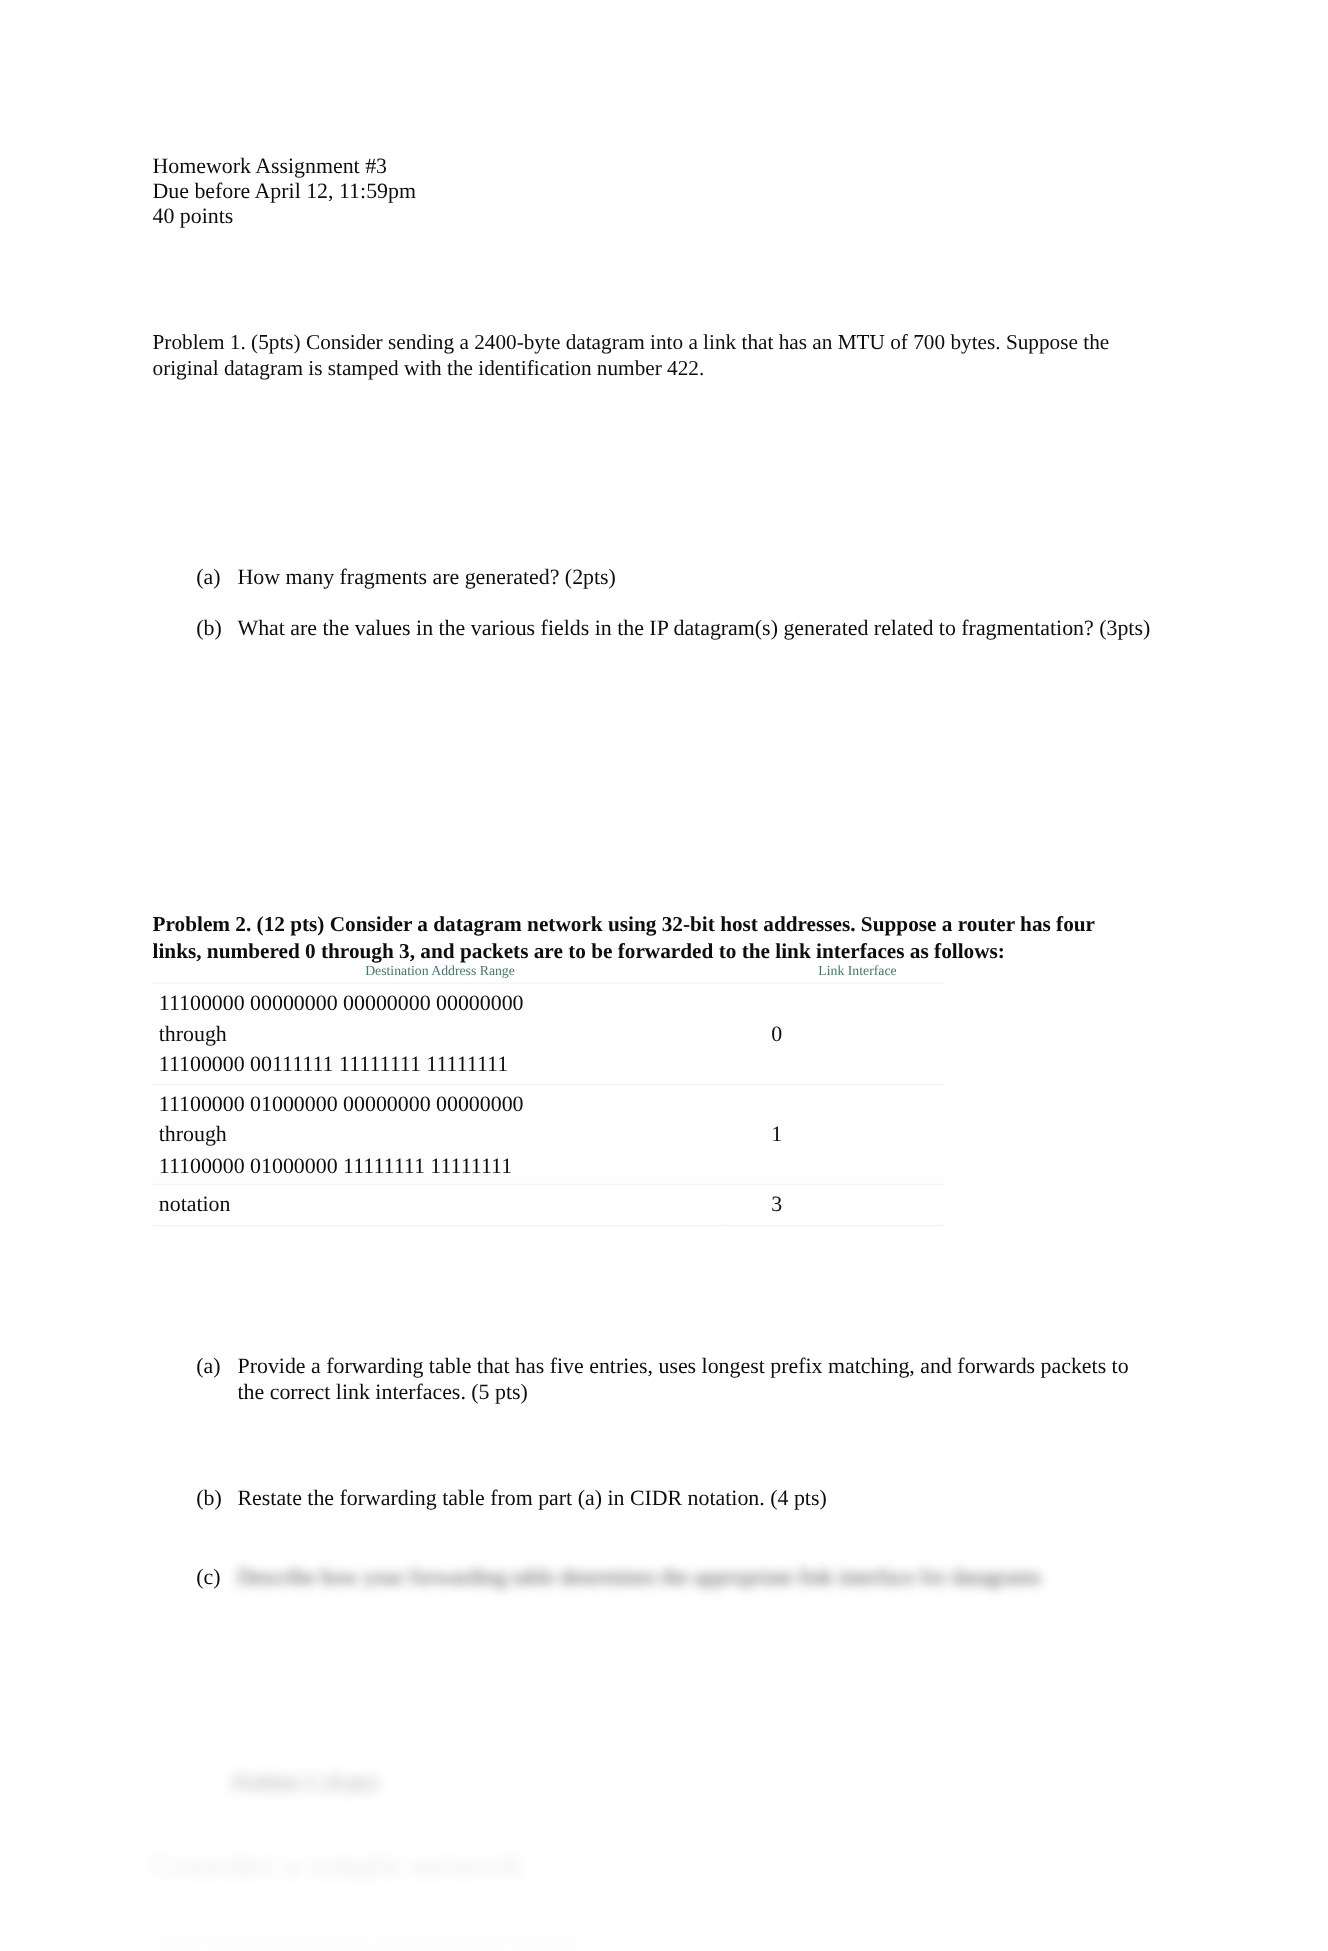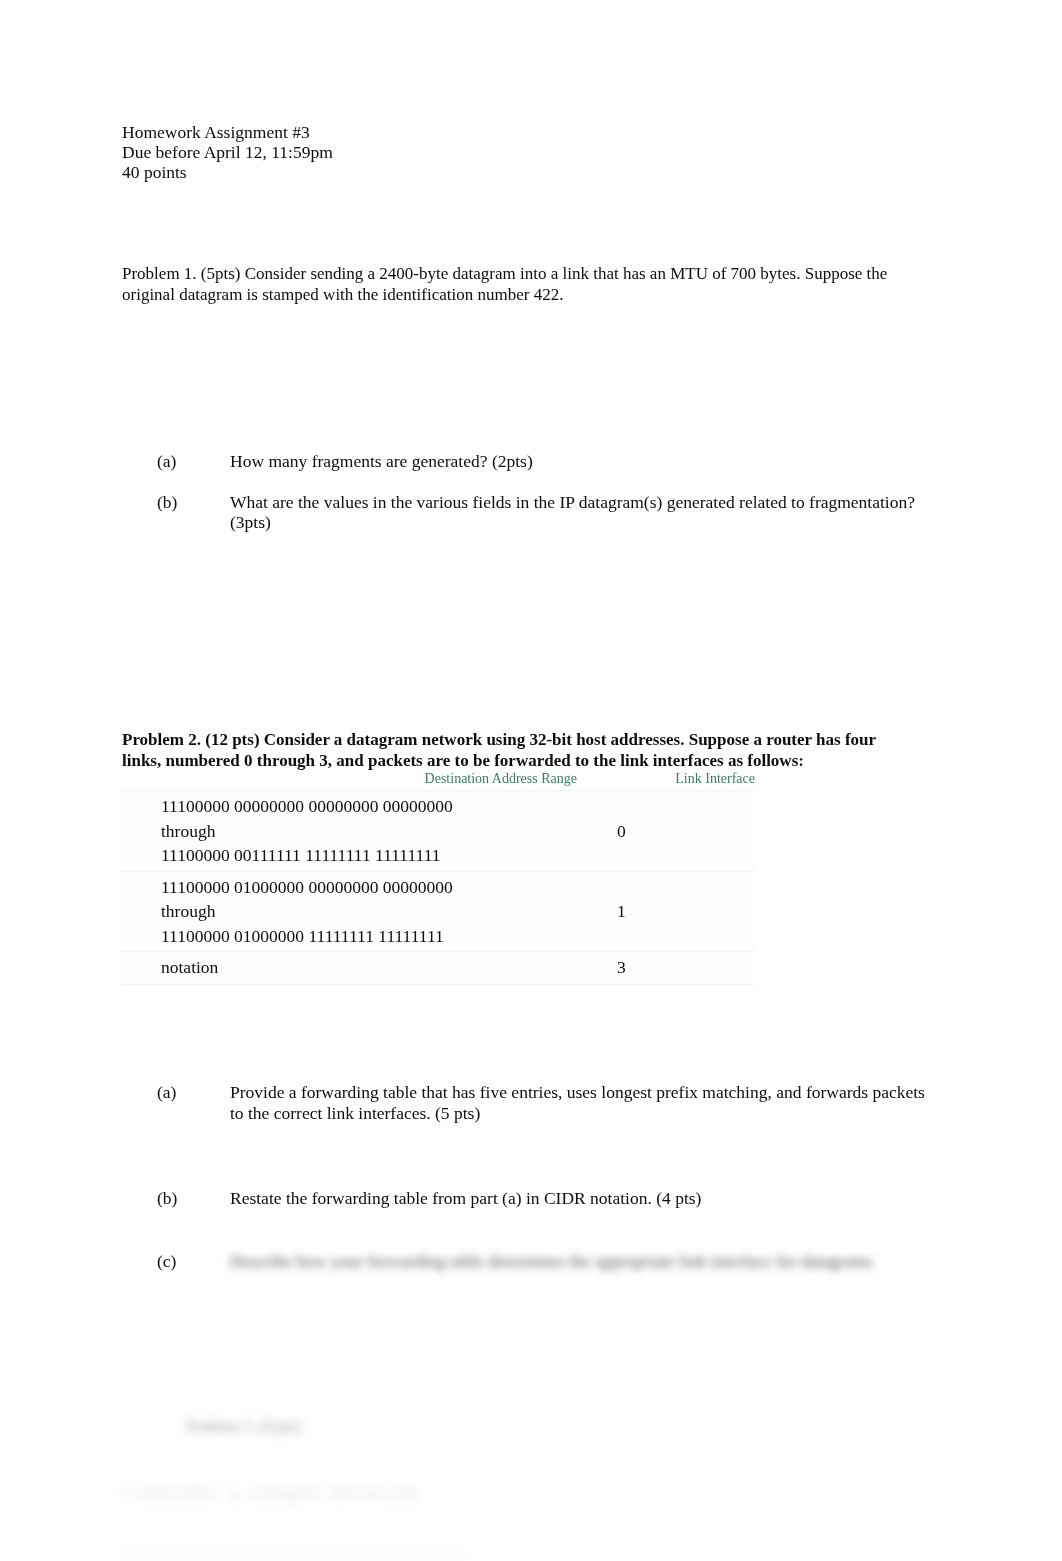--- a/index.html
+++ b/index.html
@@ -68,21 +68,20 @@
     margin-bottom: 20px;
   }
   .sub-item .marker {
     position: absolute;
     left: 35px;
     top: 0;
     width: 30px;
   }
   .sub-item .body {
     display: block;
-    margin-left: 40px;
   }
 
   
   .list-p1 {
     left: 122px;
     top: 451px;
     width: 800px;
   }
   .list-p1 .clip-top {
     overflow: hidden;
@@ -103,24 +102,24 @@
   
   .fwd-table {
     position: absolute;
     left: 122px;
     top: 770px;
     width: 633px;
     border-collapse: collapse;
     font-size: 17.5px;
   }
   .fwd-table th {
-    text-align: right;
+    text-align: center;
     font-weight: normal;
     color: #3d7a68;
-    font-size: 14px;
+    font-size: 11px;
     padding: 1px 0 3px 5px;
     vertical-align: top;
     border-bottom: 1px solid #f2f3f3;
   }
   .fwd-table th.col-link { padding-left: 40px; }
   .fwd-table td {
     vertical-align: top;
     padding: 3px 0 3px 5px;
     line-height: 24.5px;
     border-bottom: 1px solid #f2f3f3;
@@ -128,21 +127,21 @@
   }
   .fwd-table td.col-link {
     padding-left: 40px;
     vertical-align: middle;
   }
   .fwd-table tr.row-otherwise td {
     line-height: 26px;
     padding-top: 2px;
     padding-bottom: 4px;
   }
-  .fwd-table .addr-line { display: block; white-space: nowrap; margin-left: 34px; }
+  .fwd-table .addr-line { display: block; white-space: nowrap; }
   .fwd-table col.c1 { width: 455px; }
   .fwd-table col.c2 { width: 178px; }
 
   
   .blurred {
     filter: blur(4.2px);
     color: #4a4a4a;
     user-select: none;
   }
   .blur-strong {

